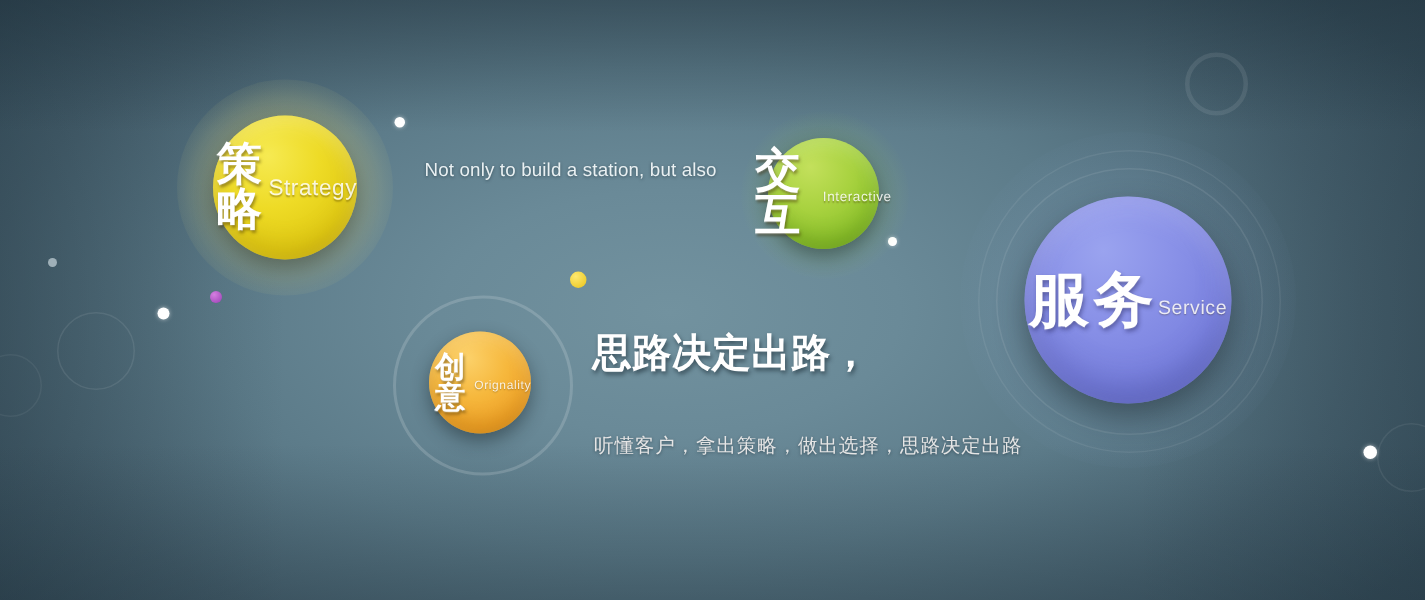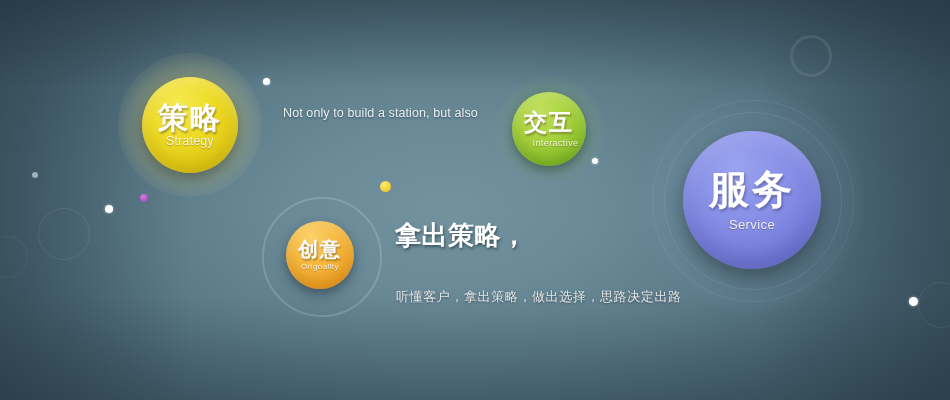--- a/index.html
+++ b/index.html
@@ -38,33 +38,33 @@
   
   .dot{position:absolute;border-radius:50%;pointer-events:none;}
   .dot.white{background:#ffffff;box-shadow:0 0 3px rgba(255,255,255,.55);}
   .dot.gray{background:#9fb0b8;}
   .dot.purple{background:radial-gradient(circle at 35% 30%,#d47fe0,#9b3fb5);}
   .dot.yellow{background:radial-gradient(circle at 35% 30%,#ffe970,#e8c319);}
 
   
   .bubble{
     position:absolute;border-radius:50%;
-    display:flex;flex-direction:column;
+    display:flex;flex-direction:row;
     align-items:center;justify-content:center;
     color:#fff;text-align:center;
     user-select:none;
   }
   .bubble .cn{
     font-weight:bold;
     letter-spacing:2px;
     line-height:1;
     text-shadow:1px 2px 2px rgba(60,40,0,.42), 0 1px 0 rgba(255,255,255,.3);
   }
   .bubble .en{
-    font-size:12px;
+    font-size:15px;
     letter-spacing:.4px;
     margin-top:1px;
     color:rgba(255,255,255,.85);
     text-shadow:0 1px 1px rgba(60,40,0,.35);
   }
 
   
   .halo{position:absolute;border-radius:50%;pointer-events:none;}
 
   
@@ -82,21 +82,21 @@
   
   .halo-green{
     left:494px;top:74px;width:112px;height:112px;
     background:radial-gradient(circle, rgba(150,200,80,.30) 0%, rgba(150,200,80,.12) 52%, rgba(150,200,80,0) 72%);
   }
   .b-interactive{
     left:512px;top:92px;width:74px;height:74px;
     background:radial-gradient(circle at 38% 26%, #c3e05c 0%, #a8d23f 40%, #8cc22c 72%, #6fa81c 100%);
     box-shadow:0 5px 12px rgba(20,30,36,.42), inset 0 -7px 13px rgba(70,110,10,.3), inset 0 5px 10px rgba(240,255,200,.3);
   }
-  .b-interactive .cn{font-size:23px;}
+  .b-interactive .cn{font-size:30px;}
   .b-interactive .en{font-size:9px;margin-top:4px;margin-left:13px;}
 
   
   .ring-orange{
     left:262px;top:197px;width:116px;height:116px;
     border-radius:50%;position:absolute;
     border:2px solid rgba(255,255,255,.16);
   }
   .b-originality{
     left:286px;top:221px;width:68px;height:68px;
@@ -206,18 +206,18 @@
   <div class="bubble b-originality">
     <span class="cn">创意</span>
     <span class="en">Orignality</span>
   </div>
 
   <div class="intro-en">
     <div>Not only to build a station, but also</div>
   </div>
 
   <div class="headline">
-    <div>拿出策略，</div>
+    <div>思路决定出路，</div>
   </div>
 
   <div class="subline">听懂客户，拿出策略，做出选择，思路决定出路</div>
 
 </div>
 
 </body></html>

